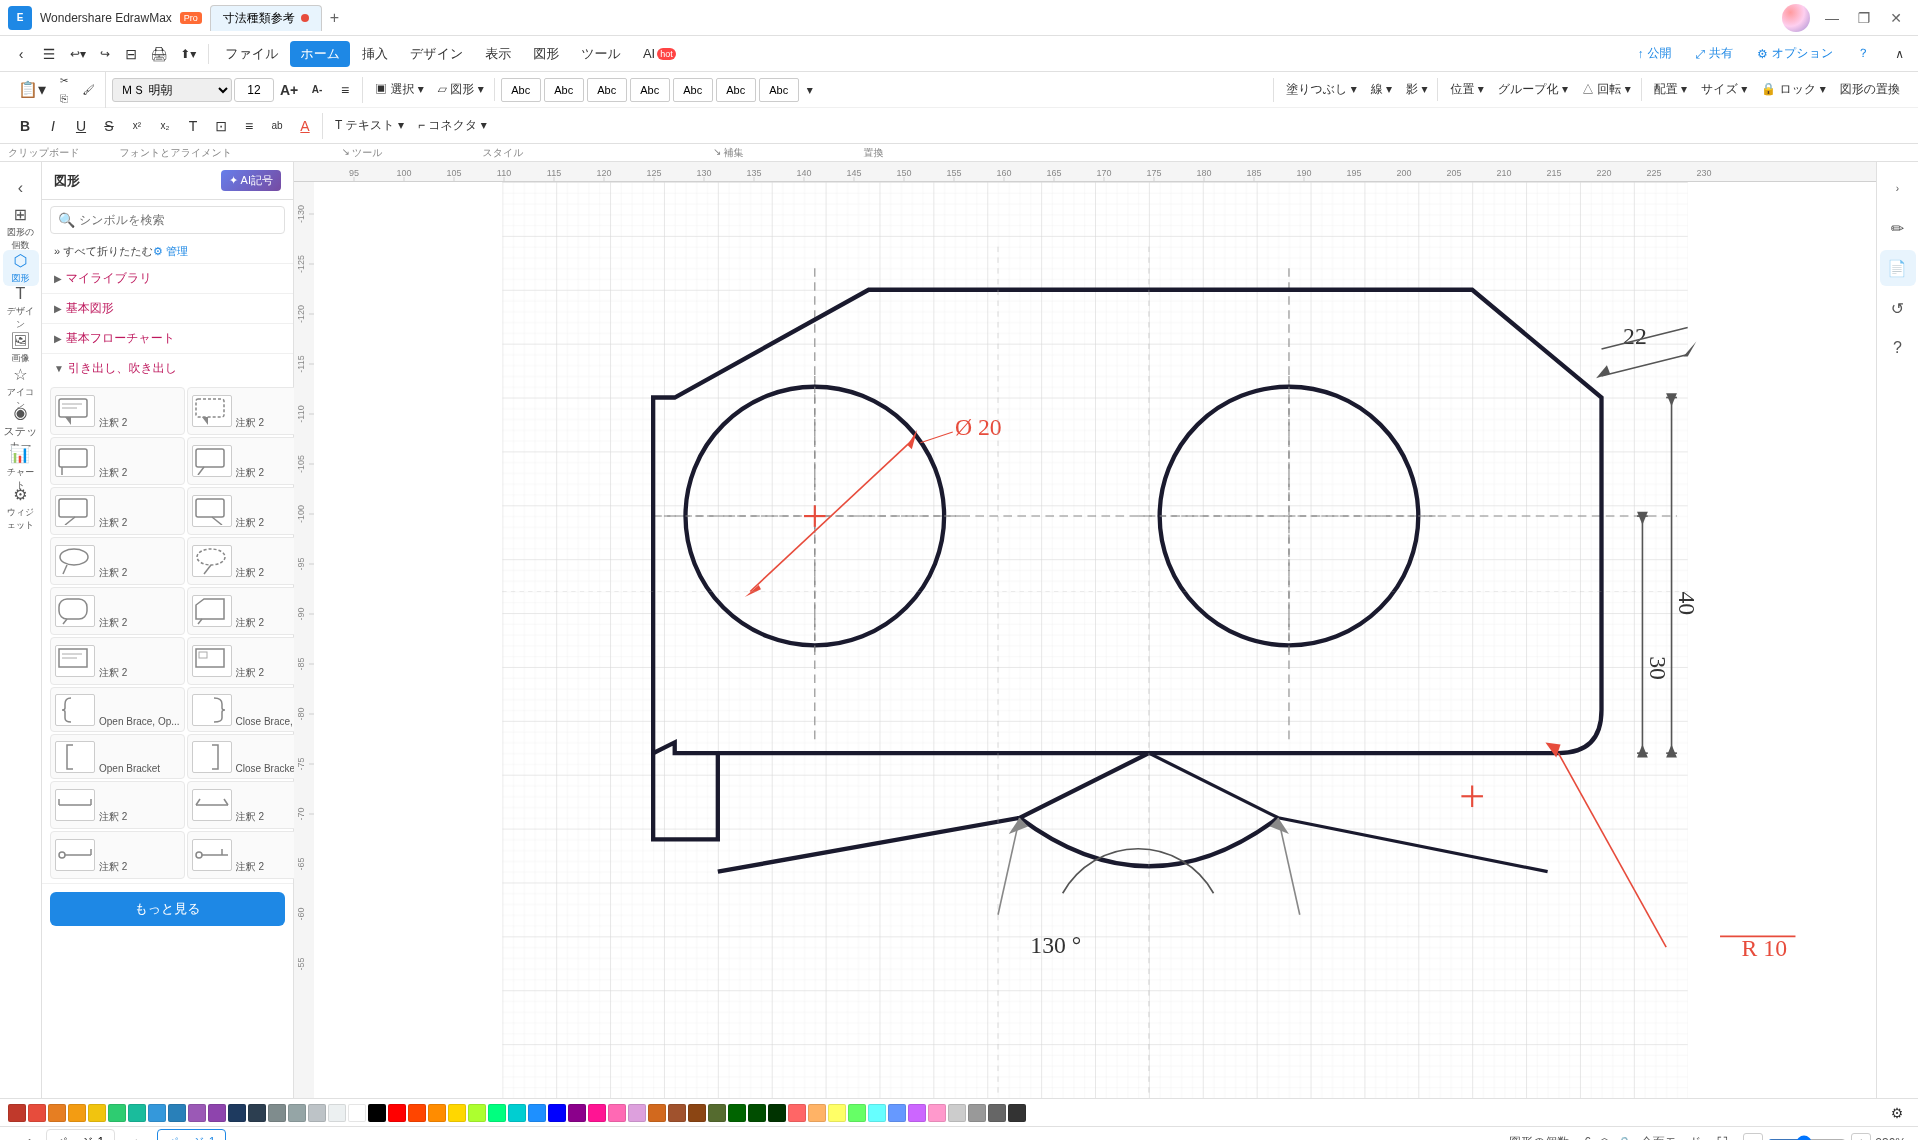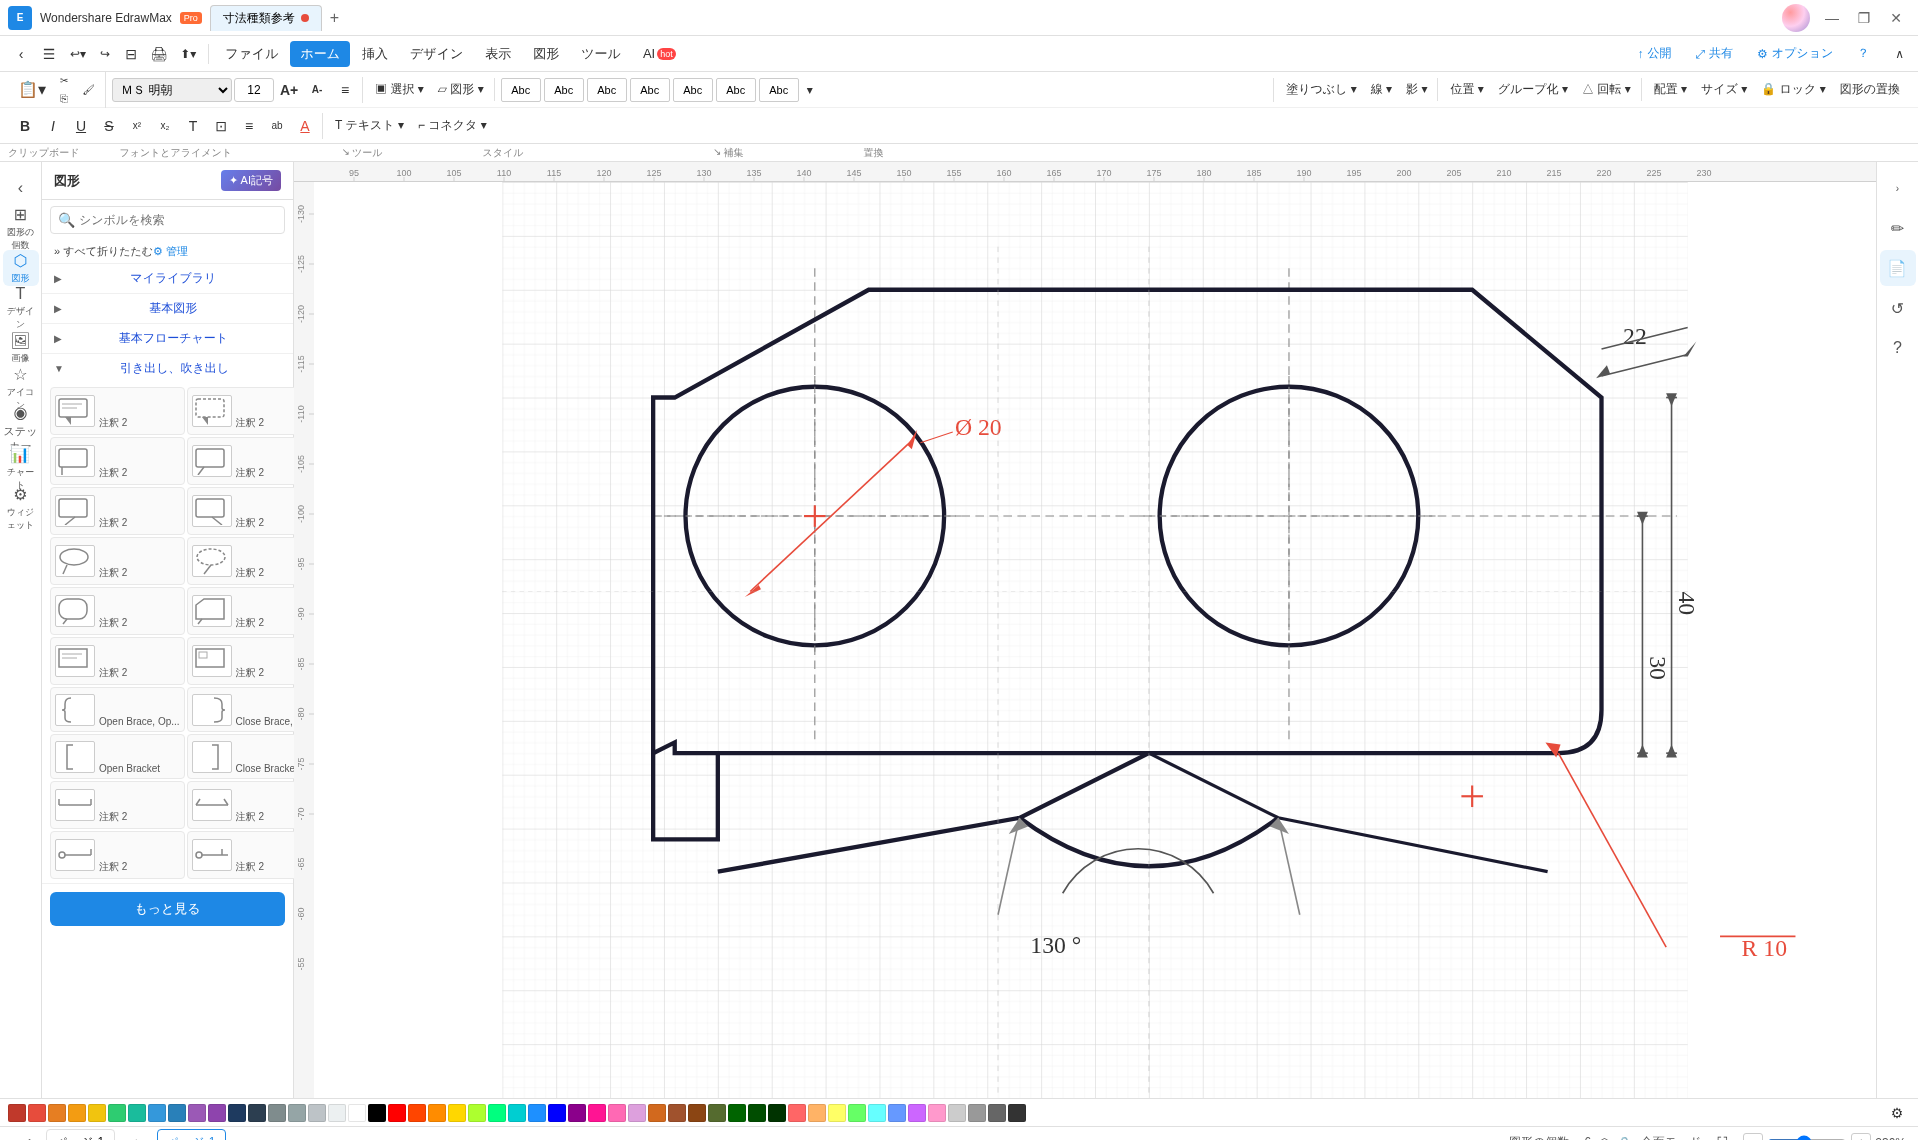--- a/index.html
+++ b/index.html
@@ -99,21 +99,21 @@
     }
     .shapes-title { font-size: 13px; font-weight: 600; color: #333; }
     .ai-badge-btn { background: linear-gradient(135deg, #667eea, #764ba2); color: white; border: none; border-radius: 4px; padding: 3px 8px; font-size: 11px; cursor: pointer; display: flex; align-items: center; gap: 3px; }
     .search-box { margin: 6px 8px; position: relative; }
     .search-box input { width: 100%; height: 28px; border: 1px solid #e0e0e0; border-radius: 4px; padding: 0 8px 0 28px; font-size: 12px; color: #999; }
     .search-box .search-icon { position: absolute; left: 8px; top: 6px; color: #aaa; font-size: 14px; }
 
     .shape-section { border-bottom: 1px solid #f0f0f0; }
     .shape-section-header { display: flex; align-items: center; padding: 6px 12px; cursor: pointer; }
     .shape-section-arrow { font-size: 10px; color: #666; margin-right: 4px; }
-    .shape-section-title { font-size: 12px; color: #1d4ed8; flex: 1; text-align: center; }
+    .shape-section-title { font-size: 12px; color: #be185d; flex: 1; }
 
     .shapes-grid { display: grid; grid-template-columns: repeat(2, 1fr); gap: 2px; padding: 4px 8px; }
     .shape-item { border: 1px solid #e8e8e8; border-radius: 4px; padding: 4px; display: flex; align-items: center; justify-content: center; cursor: pointer; background: #fafafa; }
     .shape-item-content { display: flex; flex-direction: row; align-items: center; gap: 4px; width: 100%; }
     .shape-icon-area { width: 40px; height: 32px; border: 1px solid #ccc; border-radius: 2px; background: white; display: flex; align-items: center; justify-content: center; }
     .shape-label { font-size: 10px; color: #555; white-space: nowrap; overflow: hidden; margin-top: 24px; }
 
     .more-btn { margin: 8px; background: #1e88e5; color: white; border: none; border-radius: 6px; padding: 8px; font-size: 13px; cursor: pointer; width: calc(100% - 16px); }
 
     

